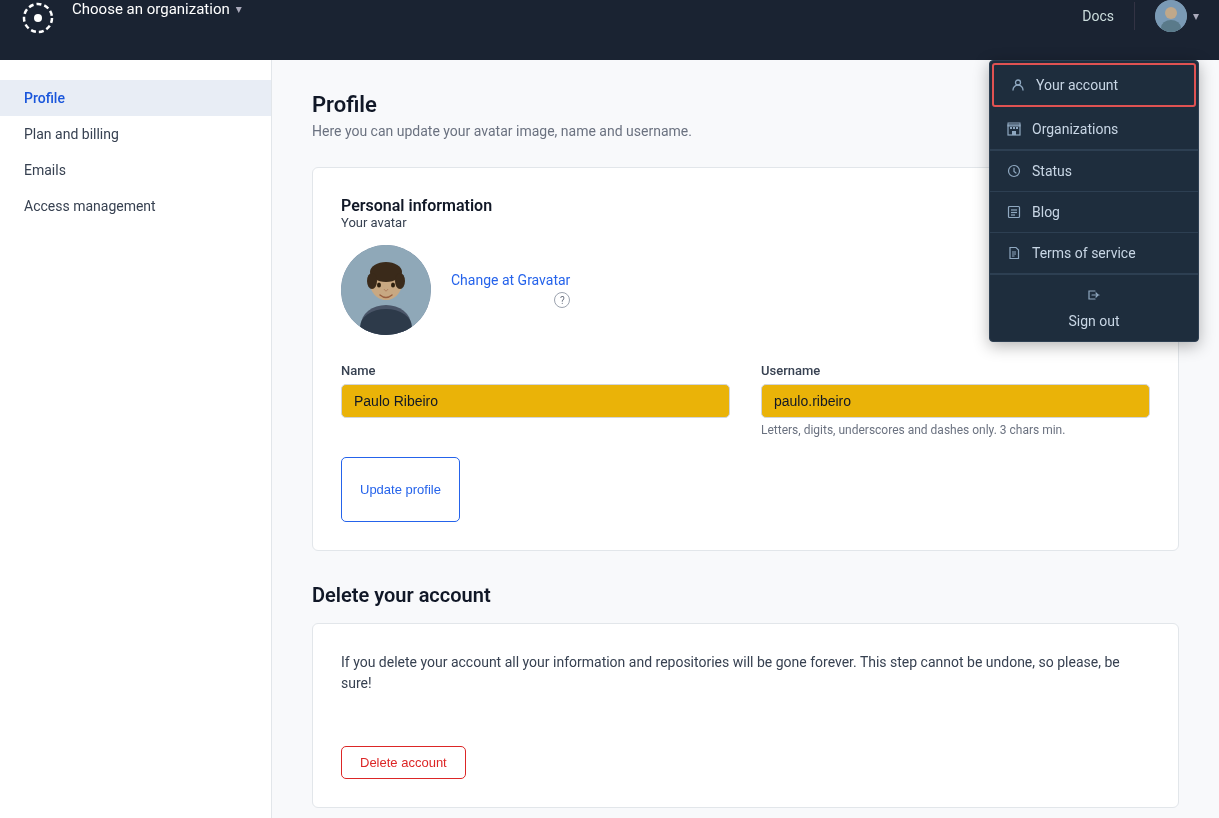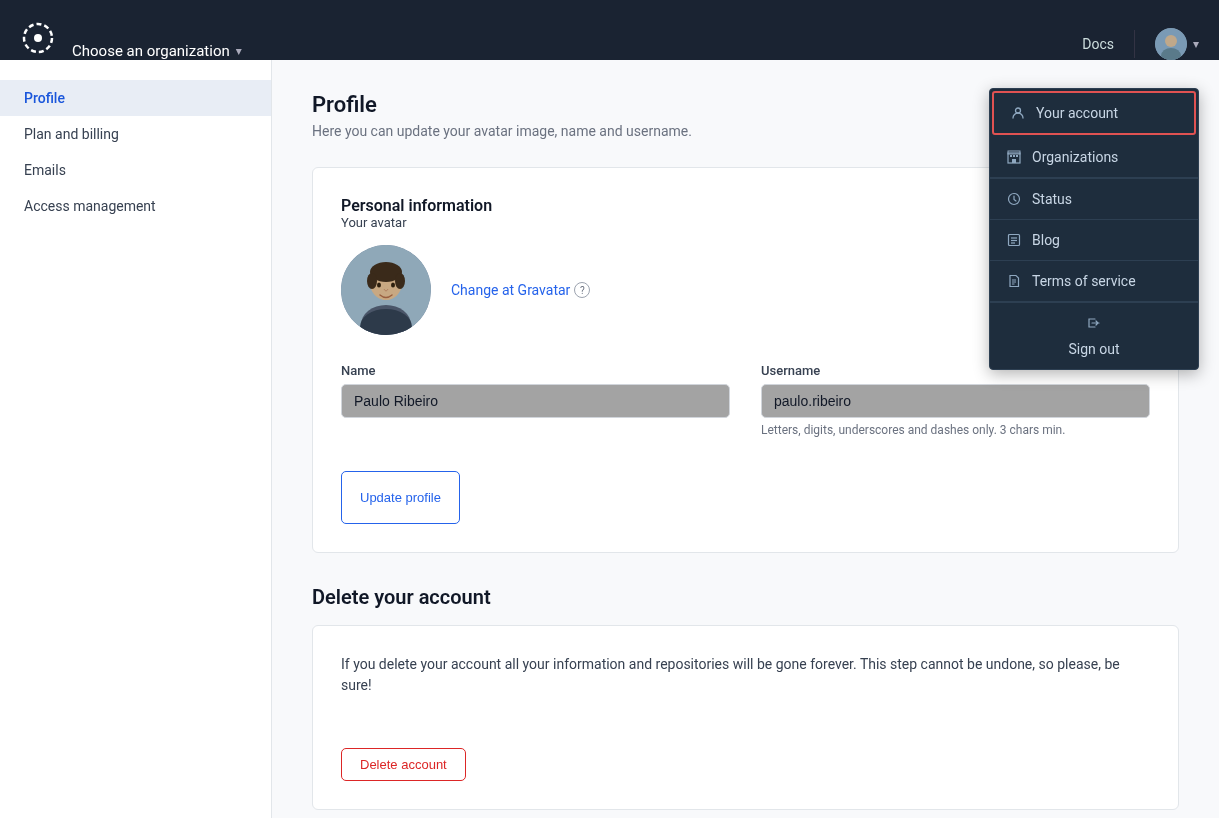--- a/index.html
+++ b/index.html
@@ -3,21 +3,21 @@
   <meta charset="utf-8">
   <style>
     * { box-sizing: border-box; margin: 0; padding: 0; }
     body { font-family: -apple-system, BlinkMacSystemFont, 'Segoe UI', Roboto, sans-serif; background: #f0f2f5; min-height: 818px; }
 
     
     .topnav {
       background: #1a2332;
       height: 60px;
       display: flex;
-      align-items: flex-end;
+      align-items: flex-start;
       padding: 0 20px;
       position: relative;
       z-index: 100;
     }
     .topnav-logo {
       width: 36px;
       height: 36px;
       margin-right: 16px;
     }
     .topnav-org {
@@ -152,70 +152,71 @@
     }
     .profile-avatar svg { width: 100%; height: 100%; }
     .change-gravatar {
       color: #2563eb;
       font-size: 14px;
       cursor: pointer;
       text-decoration: none;
       display: flex;
       align-items: flex-end;
       gap: 4px;
+      flex-direction: column;
     }
     .help-icon {
       display: inline-flex;
       align-items: center;
       justify-content: center;
       width: 16px;
       height: 16px;
       border-radius: 50%;
       border: 1px solid #9ca3af;
       color: #6b7280;
       font-size: 10px;
       cursor: pointer;
     }
 
     .form-row {
       display: flex;
       gap: 31px;
-      margin-bottom: 34px;
+      margin-bottom: 20px;
     }
     .form-group {
       flex: 1;
     }
     .form-label {
       display: block;
       font-size: 13px;
       color: #374151;
       margin-bottom: 6px;
       font-weight: 500;
     }
     .form-input {
       width: 100%;
       padding: 8px 12px;
       border: 1px solid #d1d5db;
       border-radius: 5px;
       font-size: 14px;
       color: #111827;
-      background: #a3a3a3;
+      background: #eab308;
       outline: none;
     }
     .field-hint {
       font-size: 12px;
       color: #6b7280;
       margin-top: 5px;
     }
 
     .btn-primary {
       background: transparent;
       border: 1px solid #2563eb;
       color: #2563eb;
-      padding: 18px 18px;
+      padding: 24px 18px;
       border-radius: 5px;
       font-size: 13px;
       cursor: pointer;
       font-weight: 500;
     }
 
     .btn-danger {
       background: transparent;
       border: 1px solid #dc2626;
       color: #dc2626;

